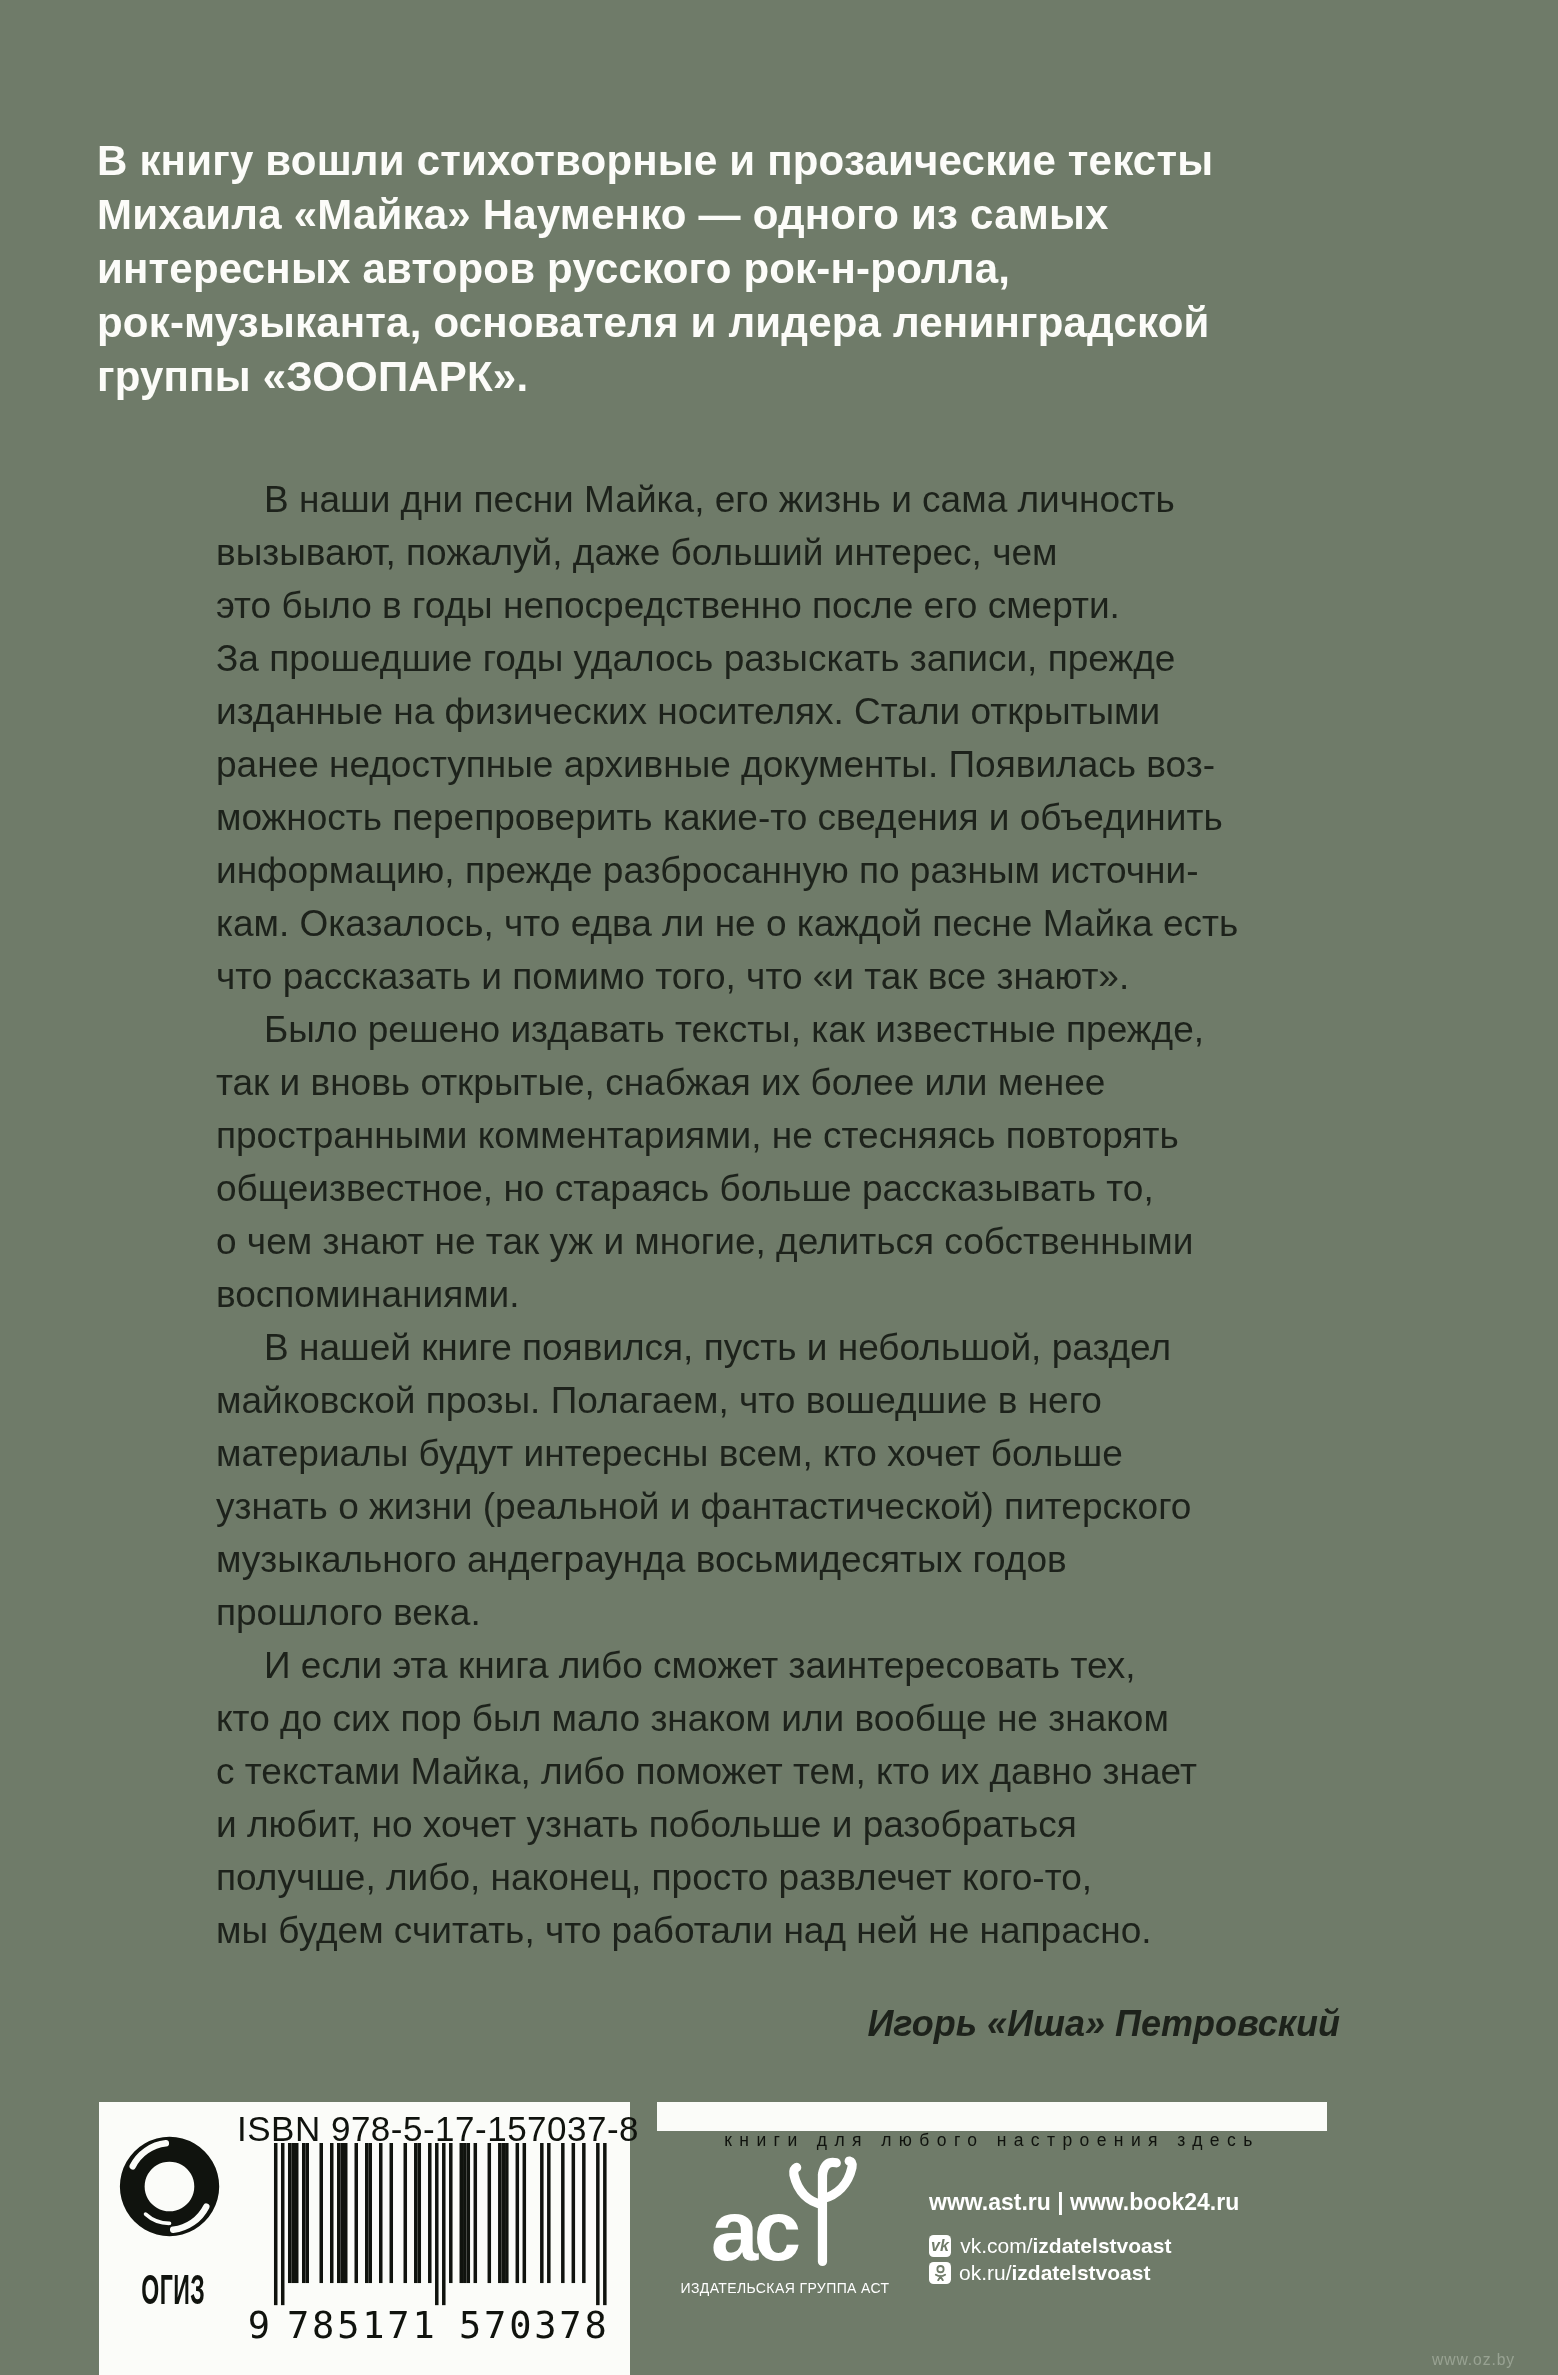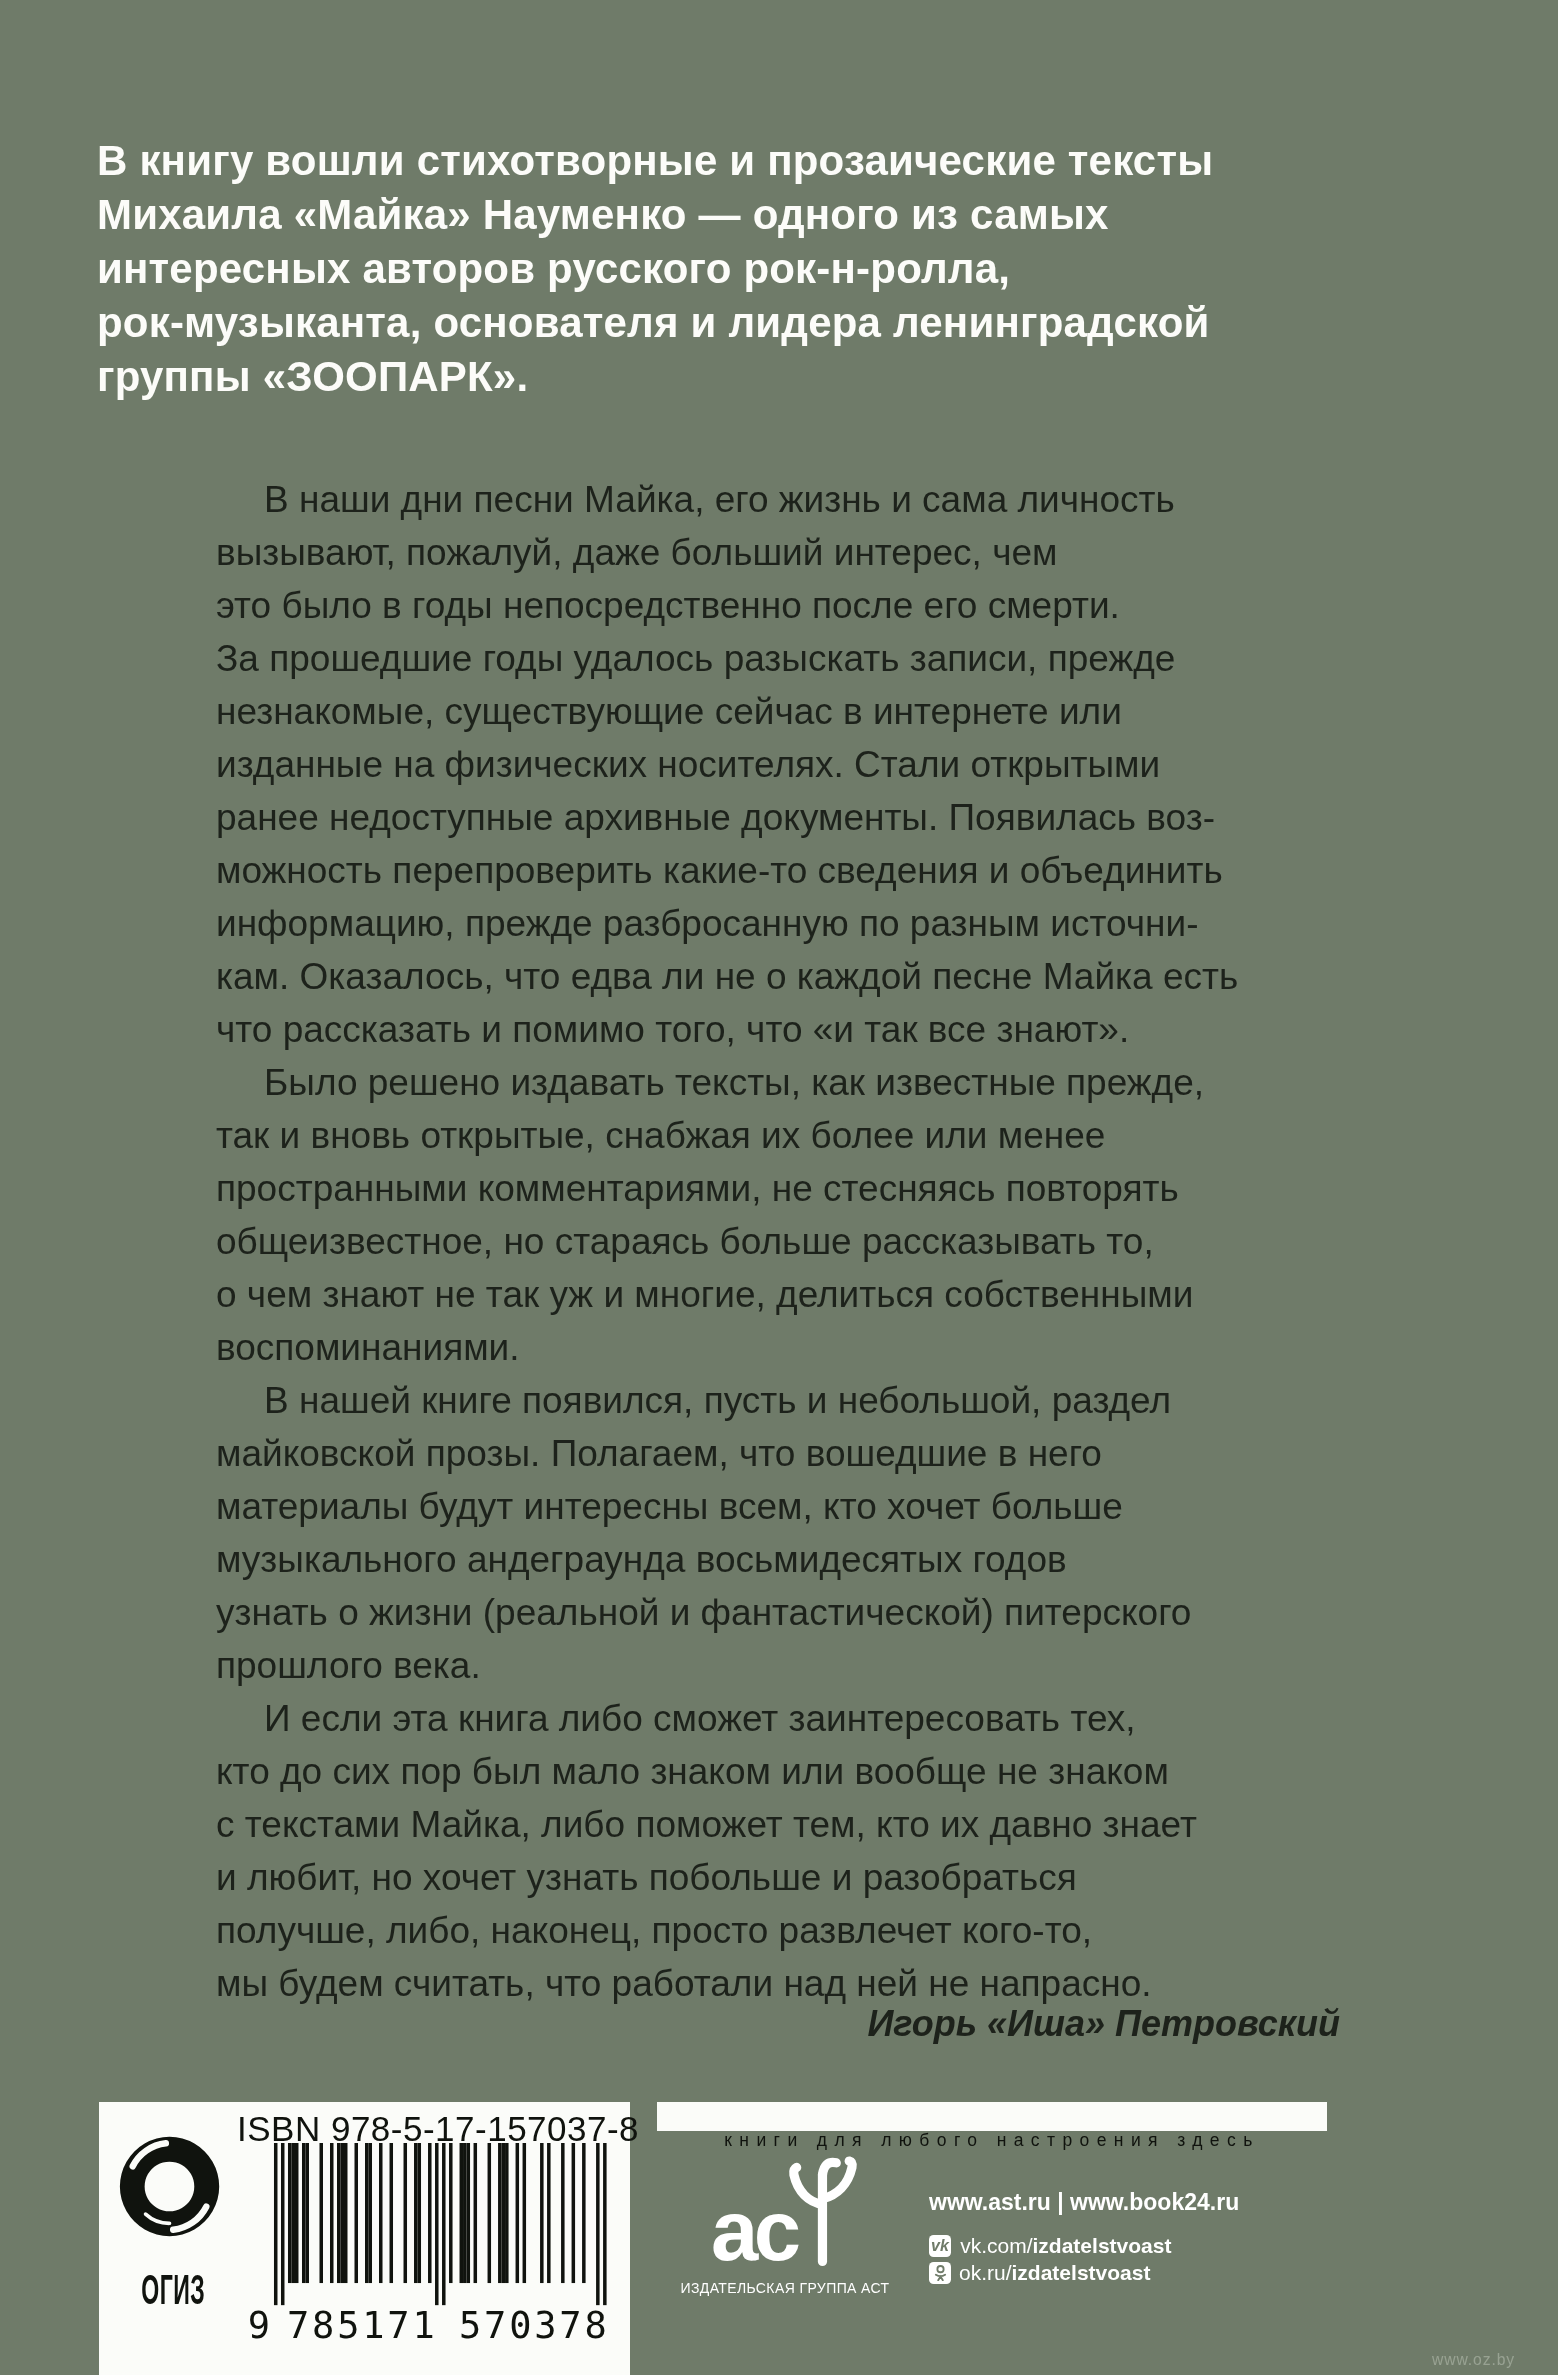--- a/index.html
+++ b/index.html
@@ -109,38 +109,37 @@
     <div>интересных авторов русского рок-н-ролла,</div>
     <div>рок-музыканта, основателя и лидера ленинградской</div>
     <div>группы «ЗООПАРК».</div>
   </div>
 
   <div class="bodytext">
     <div class="indent">В наши дни песни Майка, его жизнь и сама личность</div>
     <div>вызывают, пожалуй, даже больший интерес, чем</div>
     <div>это было в годы непосредственно после его смерти.</div>
     <div>За прошедшие годы удалось разыскать записи, прежде</div>
-    <div>незнакомые, существующие сейчас в интернете или</div>
     <div>изданные на физических носителях. Стали открытыми</div>
     <div>ранее недоступные архивные документы. Появилась воз-</div>
     <div>можность перепроверить какие-то сведения и объединить</div>
     <div>информацию, прежде разбросанную по разным источни-</div>
     <div>кам. Оказалось, что едва ли не о каждой песне Майка есть</div>
     <div>что рассказать и помимо того, что «и так все знают».</div>
     <div class="indent">Было решено издавать тексты, как известные прежде,</div>
     <div>так и вновь открытые, снабжая их более или менее</div>
     <div>пространными комментариями, не стесняясь повторять</div>
     <div>общеизвестное, но стараясь больше рассказывать то,</div>
     <div>о чем знают не так уж и многие, делиться собственными</div>
     <div>воспоминаниями.</div>
     <div class="indent">В нашей книге появился, пусть и небольшой, раздел</div>
     <div>майковской прозы. Полагаем, что вошедшие в него</div>
     <div>материалы будут интересны всем, кто хочет больше</div>
+    <div>узнать о жизни (реальной и фантастической) питерского</div>
     <div>музыкального андеграунда восьмидесятых годов</div>
-    <div>узнать о жизни (реальной и фантастической) питерского</div>
     <div>прошлого века.</div>
     <div class="indent">И если эта книга либо сможет заинтересовать тех,</div>
     <div>кто до сих пор был мало знаком или вообще не знаком</div>
     <div>с текстами Майка, либо поможет тем, кто их давно знает</div>
     <div>и любит, но хочет узнать побольше и разобраться</div>
     <div>получше, либо, наконец, просто развлечет кого-то,</div>
     <div>мы будем считать, что работали над ней не напрасно.</div>
   </div>
 
   <div class="signature">Игорь «Иша» Петровский</div>

